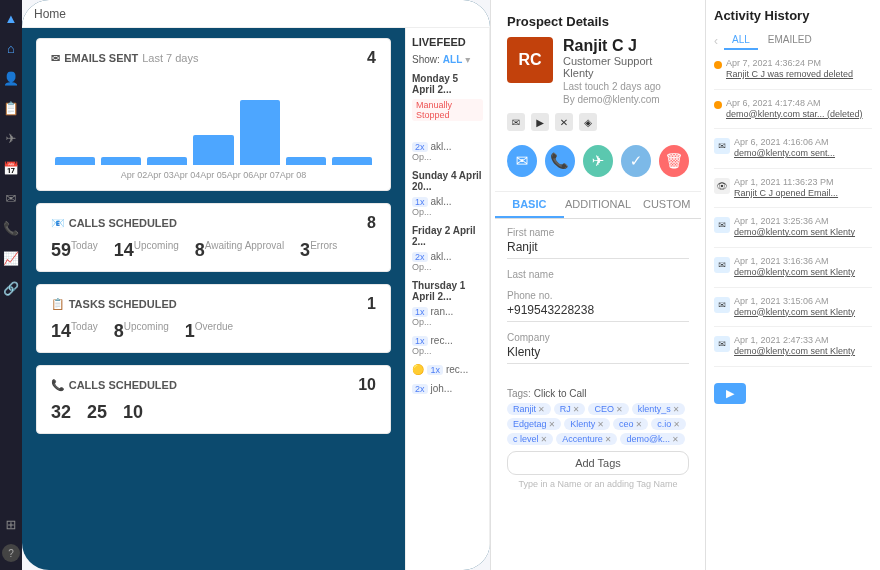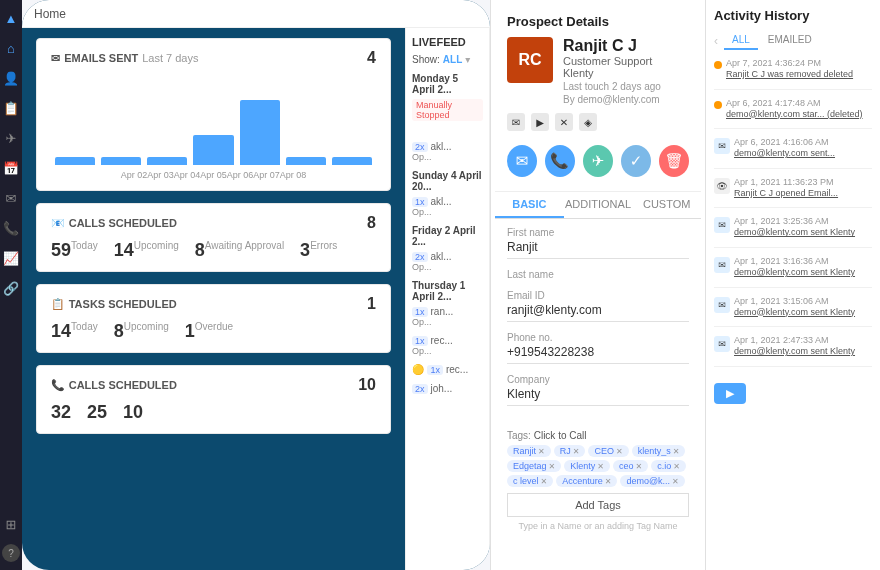--- a/index.html
+++ b/index.html
@@ -74,21 +74,21 @@
     .form-section { padding: 8px 12px; }
     .form-field { margin-bottom: 10px; }
     .form-label { font-size: 10px; color: #999; margin-bottom: 2px; }
     .form-value { font-size: 12px; color: #333; border-bottom: 1px solid #e0e0e0; padding-bottom: 4px; }
 
     .tags-section { padding: 6px 12px; }
     .tags-label { font-size: 10px; color: #888; margin-bottom: 4px; }
     .tags-list { display: flex; flex-wrap: wrap; gap: 3px; margin-bottom: 6px; }
     .tag { background: #e8f0fe; color: #4d7ef6; border-radius: 10px; padding: 1px 6px; font-size: 9px; display: flex; align-items: center; gap: 2px; }
     .tag-x { cursor: pointer; color: #999; font-size: 8px; }
-    .add-tags-btn { width: 100%; background: #fff; border: 1px solid #ddd; border-radius: 0; padding: 5px; font-size: 11px; color: #555; text-align: center; cursor: pointer; margin-bottom: 4px; }
+    .add-tags-btn { width: 100%; background: #fff; border: 1px solid #ddd; border-radius: 9px; padding: 5px; font-size: 11px; color: #555; text-align: center; cursor: pointer; margin-bottom: 4px; }
     .tags-hint { font-size: 9px; color: #bbb; text-align: center; }
 
     
     .activity-panel { width: 175px; background: #fff; border-left: 1px solid #e0e0e0; padding: 8px; overflow-y: auto; }
     .activity-title { font-size: 13px; font-weight: 700; color: #222; margin-bottom: 8px; }
     .activity-tabs { display: flex; align-items: center; margin-bottom: 8px; gap: 2px; }
     .activity-tab { padding: 3px 8px; font-size: 10px; cursor: pointer; color: #888; }
     .activity-tab.active { color: #4da6ff; border-bottom: 2px solid #4da6ff; }
     .chevron-left { color: #ccc; font-size: 12px; cursor: pointer; margin-right: 4px; }
     .activity-item { margin-bottom: 8px; padding-bottom: 8px; border-bottom: 1px solid #f0f0f0; display: flex; gap: 4px; }
@@ -354,24 +354,20 @@
 
   <div class="form-section" id="form-fields">
       <div class="form-field">
         <div class="form-label">First name</div>
         <div class="form-value">Ranjit</div>
       </div>
       <div class="form-field">
         <div class="form-label">Last name</div>
       </div>
       <div class="form-field">
-        <div class="form-label">Email ID</div>
-        <div class="form-value">ranjit@klenty.com</div>
-      </div>
-      <div class="form-field">
         <div class="form-label">Phone no.</div>
         <div class="form-value">+919543228238</div>
       </div>
       <div class="form-field">
         <div class="form-label">Company</div>
         <div class="form-value">Klenty</div>
       </div>
     </div>
 
   <div class="tags-section">

